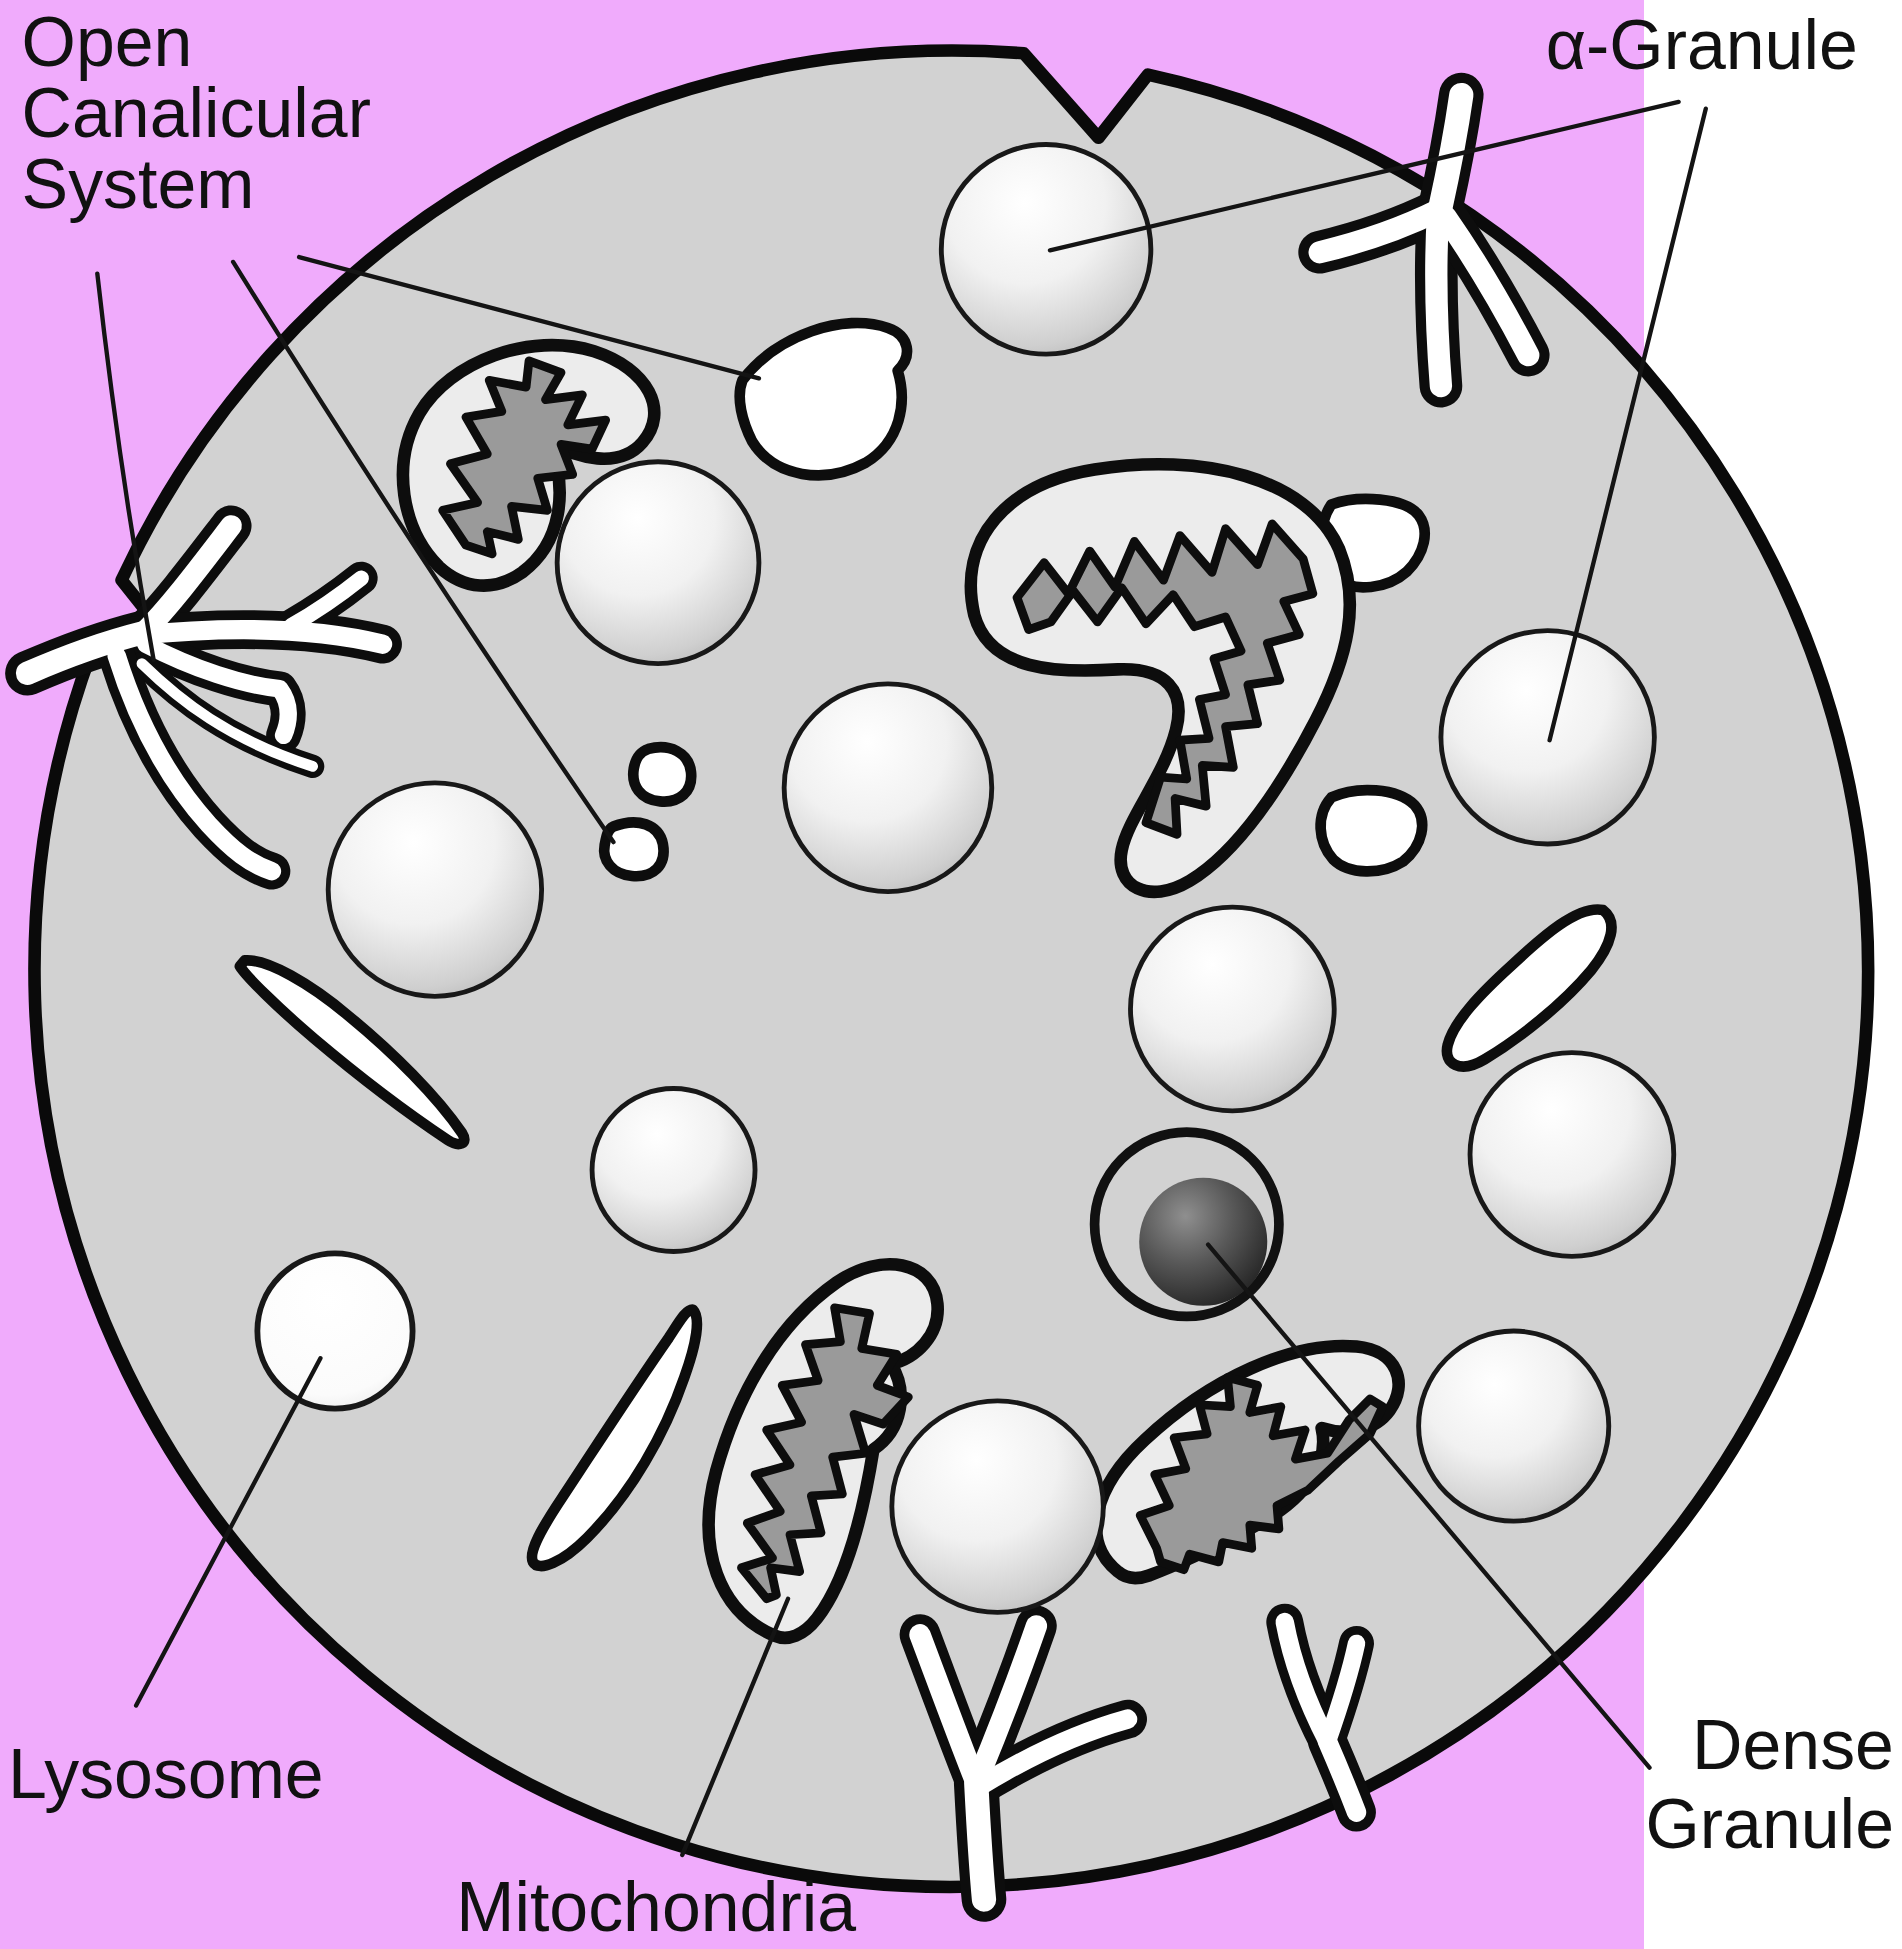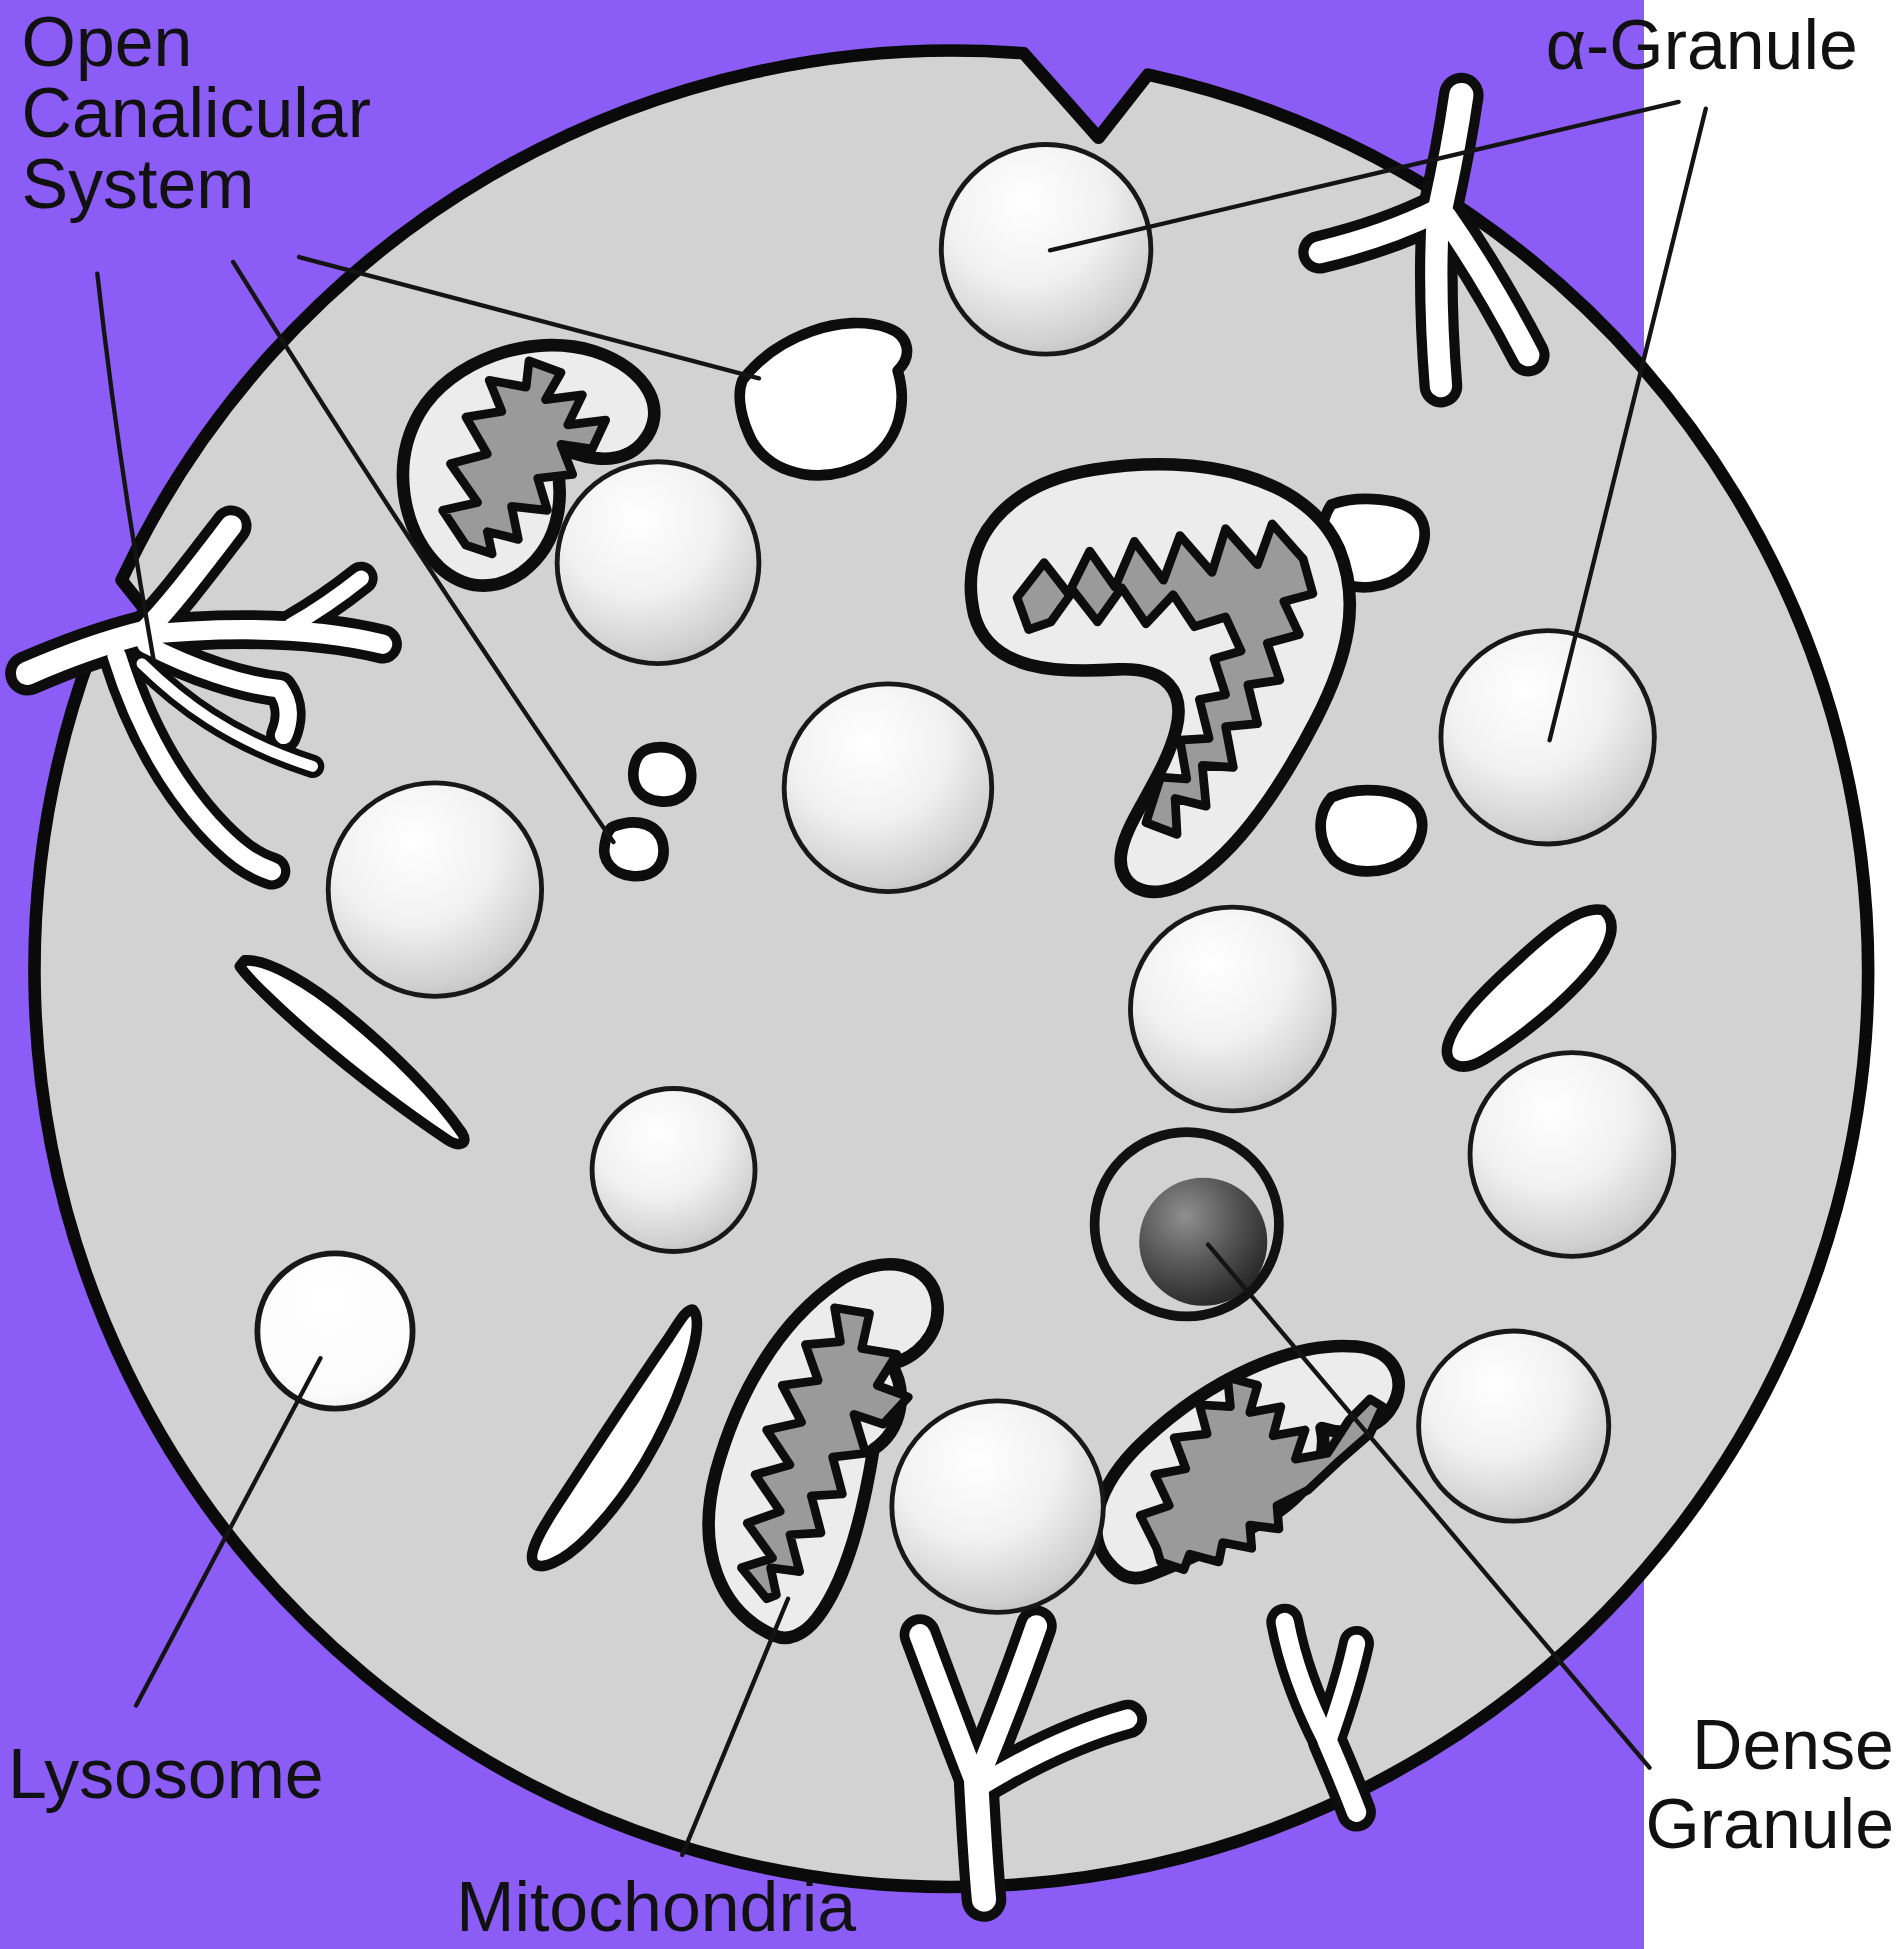--- a/index.html
+++ b/index.html
@@ -1,17 +1,17 @@
 <!DOCTYPE html>
 <html><head>
 <meta charset="utf-8">
 <style>
   html,body { margin:0; padding:0; background:#ffffff; }
   body { font-family:"Liberation Sans", sans-serif; }
-  .stage { width:1644px; height:1949px; position:relative; background:#8b5cf6; }
+  .stage { width:1644px; height:1949px; position:relative; background:#f0abfc; }
   svg { display:block; }
   text.lbl {
     font-family:"Liberation Sans","DejaVu Sans",sans-serif;
     font-size:72px; fill:#111; font-weight:400;
   }
   .leader { stroke:#141414; stroke-width:4.5; fill:none; stroke-linecap:round; }
   .ocs-black path { stroke:#0d0d0d; fill:none; stroke-linecap:round; stroke-linejoin:round; }
   .ocs-white path { stroke:#ffffff; fill:none; stroke-linecap:round; stroke-linejoin:round; }
   .vesicle { fill:#ffffff; stroke:#0d0d0d; stroke-width:11; stroke-linejoin:round; }
   .mito-outer { fill:#ececec; stroke:#0d0d0d; stroke-width:13; stroke-linejoin:round; }

